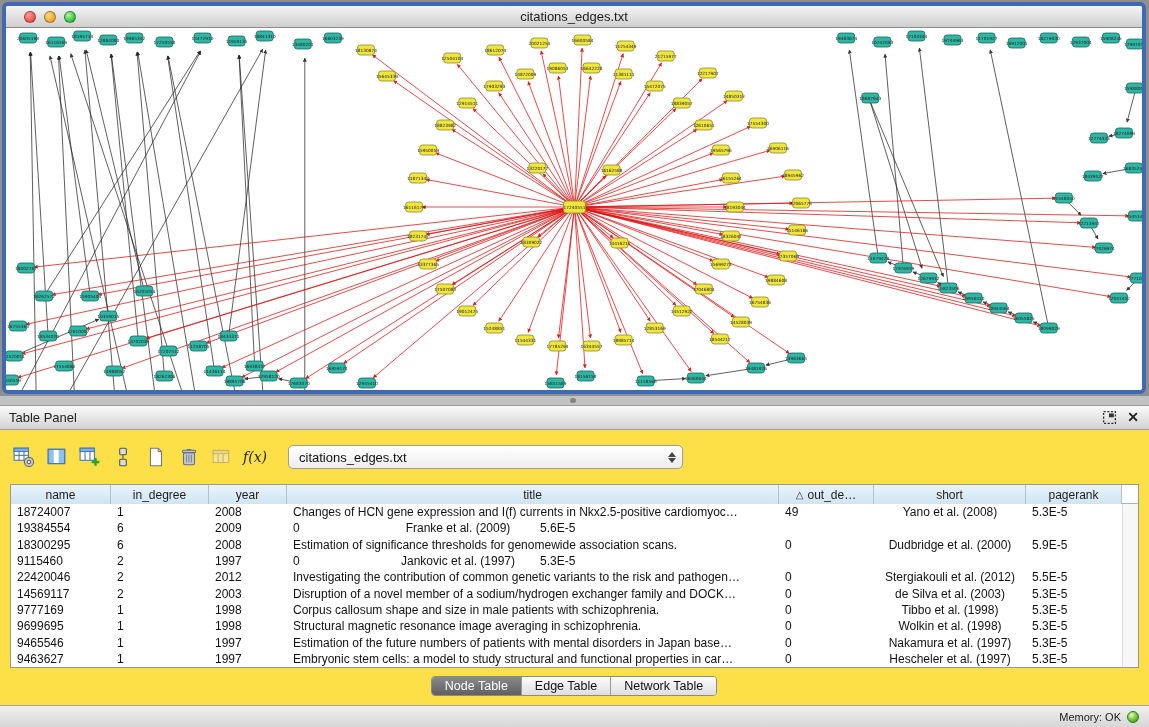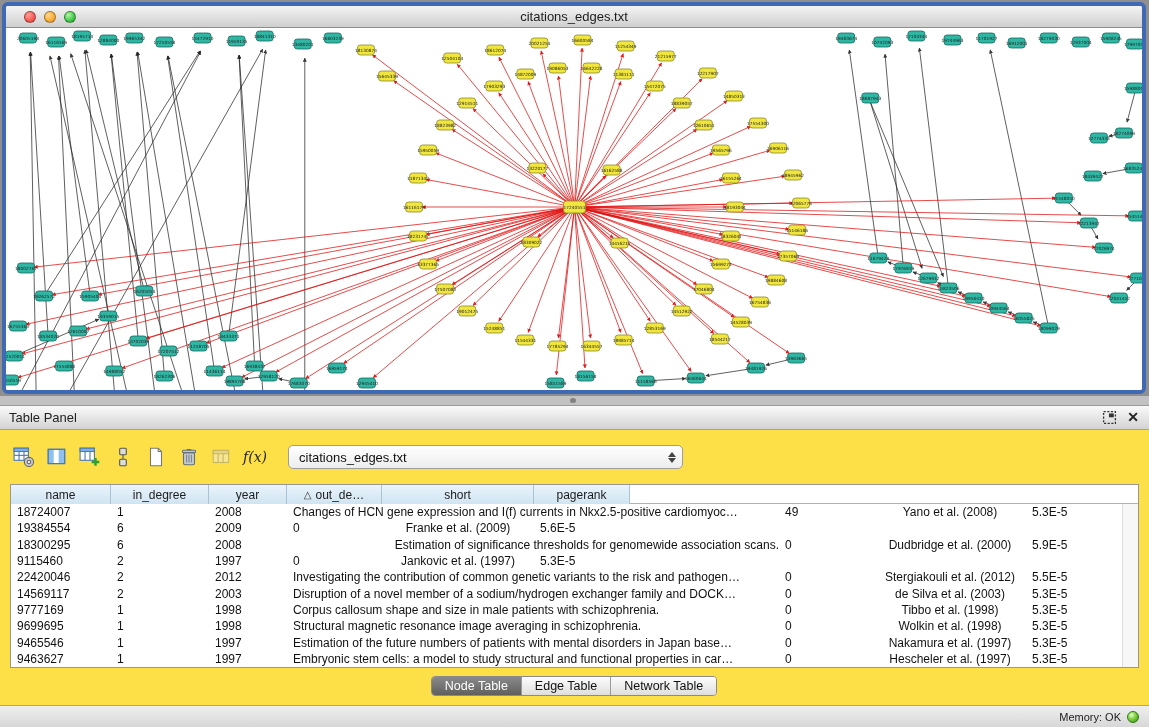--- a/index.html
+++ b/index.html
@@ -849,20 +849,23 @@
     <div class="tbl-header">
         <div class="th" style="width: 100px;">
           <span>name</span>
         </div>
         <div class="th" style="width: 98px;">
           <span>in_degree</span>
         </div>
         <div class="th" style="width: 78px;">
           <span>year</span>
         </div>
+        <div class="th" style="width: 492px;">
+          <span>title</span>
+        </div>
         <div class="th" style="width: 95px;">
           <span class="sortglyph">△</span>
           <span>out_de…</span>
         </div>
         <div class="th" style="width: 152px;">
           <span>short</span>
         </div>
         <div class="th" style="width: 96px;">
           <span>pagerank</span>
         </div>
@@ -882,21 +885,21 @@
           <div class="td al" style="width: 98px;">6</div>
           <div class="td al" style="width: 78px;">2009</div>
           <div class="td al" style="width: 95px;">0</div>
           <div class="td ac" style="width: 152px;">Franke et al. (2009)</div>
           <div class="td al" style="width: 96px;">5.6E-5</div>
         </div>
         <div class="tr">
           <div class="td al" style="width: 100px;">18300295</div>
           <div class="td al" style="width: 98px;">6</div>
           <div class="td al" style="width: 78px;">2008</div>
-          <div class="td al" style="width: 492px; text-align: right;">Estimation of significance thresholds for genomewide association scans.</div>
+          <div class="td al" style="width: 492px;">Estimation of significance thresholds for genomewide association scans.</div>
           <div class="td al" style="width: 95px;">0</div>
           <div class="td ac" style="width: 152px;">Dudbridge et al. (2000)</div>
           <div class="td al" style="width: 96px;">5.9E-5</div>
         </div>
         <div class="tr">
           <div class="td al" style="width: 100px;">9115460</div>
           <div class="td al" style="width: 98px;">2</div>
           <div class="td al" style="width: 78px;">1997</div>
           <div class="td al" style="width: 95px;">0</div>
           <div class="td ac" style="width: 152px;">Jankovic et al. (1997)</div>

